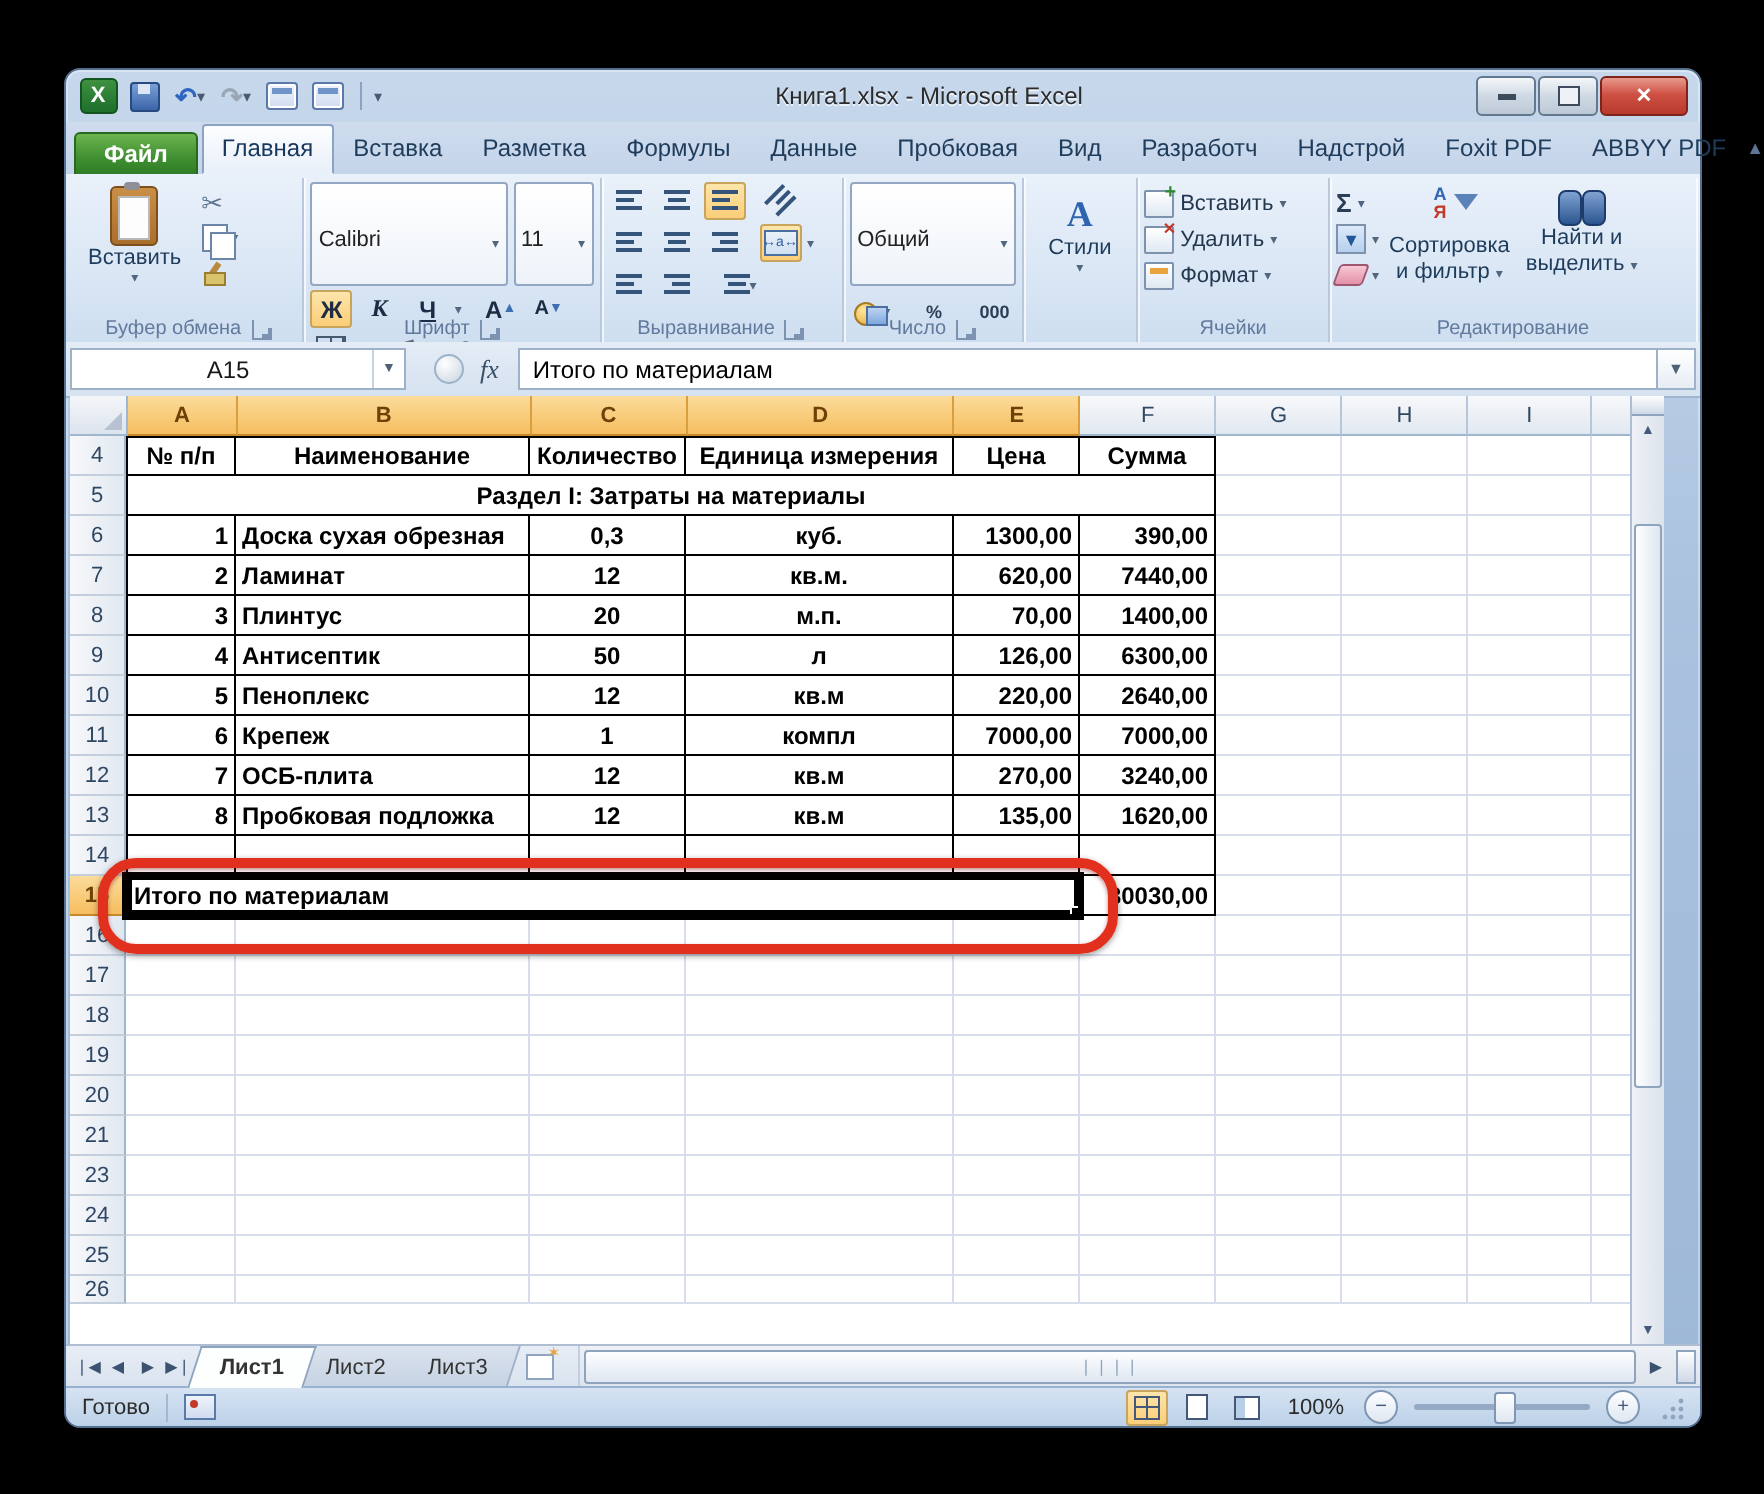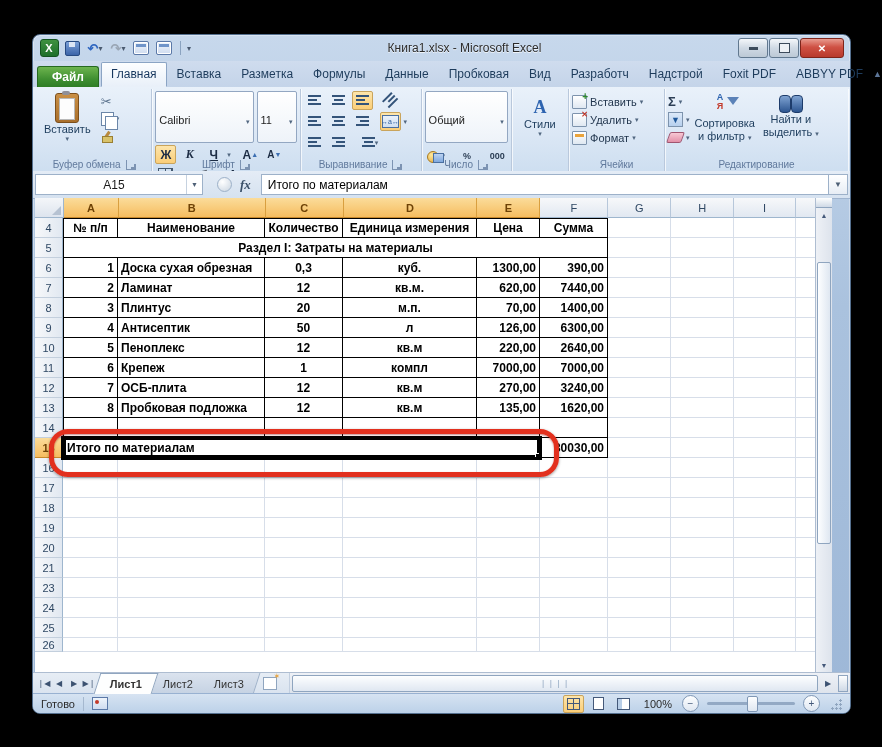--- a/index.html
+++ b/index.html
@@ -108,21 +108,21 @@
   .binoc::before{left:0}.binoc::after{right:0}
   .twoline{display:flex;flex-direction:column;align-items:center;font-size:11px;color:#1d3c5c;line-height:13px;padding:0 3px}
   .car7{font-size:7px;color:#516780}
   
   .fbar{position:absolute;left:0;top:136px;right:0;height:27px;background:linear-gradient(#e4ecf6,#d6e2f0);
         border-bottom:1px solid #9fb4cf;display:flex;align-items:center;padding:0 2px}
   .namebox{width:160px;height:19px;background:#fff;border:1px solid #9db1c9;display:flex;align-items:center;font-size:12px;color:#1a1a1a;padding-left:6px}
   .namebox .nb{flex:1;text-align:center}
   .nb-drop{width:15px;height:100%;border-left:1px solid #c6d2e0;display:flex;align-items:center;justify-content:center;font-size:7px;color:#4e6076}
   .fx-circle{width:13px;height:13px;border-radius:50%;background:radial-gradient(circle at 35% 30%,#fff,#c9d4e0);border:1px solid #9db1c9;margin:0 8px 0 14px}
-  .fx{font-family:"Liberation Serif",serif;font-style:italic;font-weight:bold;font-size:13px;color:#3a5068;margin-right:10px}
+  .fx{font-family:"Liberation Serif",serif;font-style:italic;font-weight:normal;font-size:13px;color:#3a5068;margin-right:10px}
   .fvalue{flex:1;height:19px;background:#fff;border:1px solid #9db1c9;border-right:none;display:flex;align-items:center;font-size:12px;color:#000;padding-left:6px}
   .fchev{width:18px;height:19px;background:linear-gradient(#fff,#e7edf5);border:1px solid #9db1c9;display:flex;align-items:center;justify-content:center;font-size:8px;color:#4e6076}
   
   .grid{position:absolute;left:2px;top:163px;width:797px;height:474px;background:#fff;overflow:hidden}
   .chrow{display:flex;height:20px}
   .corner{width:28px;background:linear-gradient(#f4f6f9,#dde4ee);border-right:1px solid #9eb6ce;border-bottom:1px solid #9eb6ce;position:relative}
   .corner::after{content:"";position:absolute;right:2px;bottom:2px;width:0;height:0;border-left:9px solid transparent;border-bottom:9px solid #b6c2d2}
   .colh{background:linear-gradient(#f7f8fa,#e1e8f1);border-right:1px solid #b7c7da;border-bottom:1px solid #9eb6ce;
         font-size:11px;color:#2e4763;display:flex;align-items:center;justify-content:center;box-sizing:border-box}
   .colh.sel{background:linear-gradient(#fbdc9a,#f6bd60);border-right:1px solid #d99f3f;border-bottom:1px solid #c8892c;color:#6e4206;font-weight:bold}

